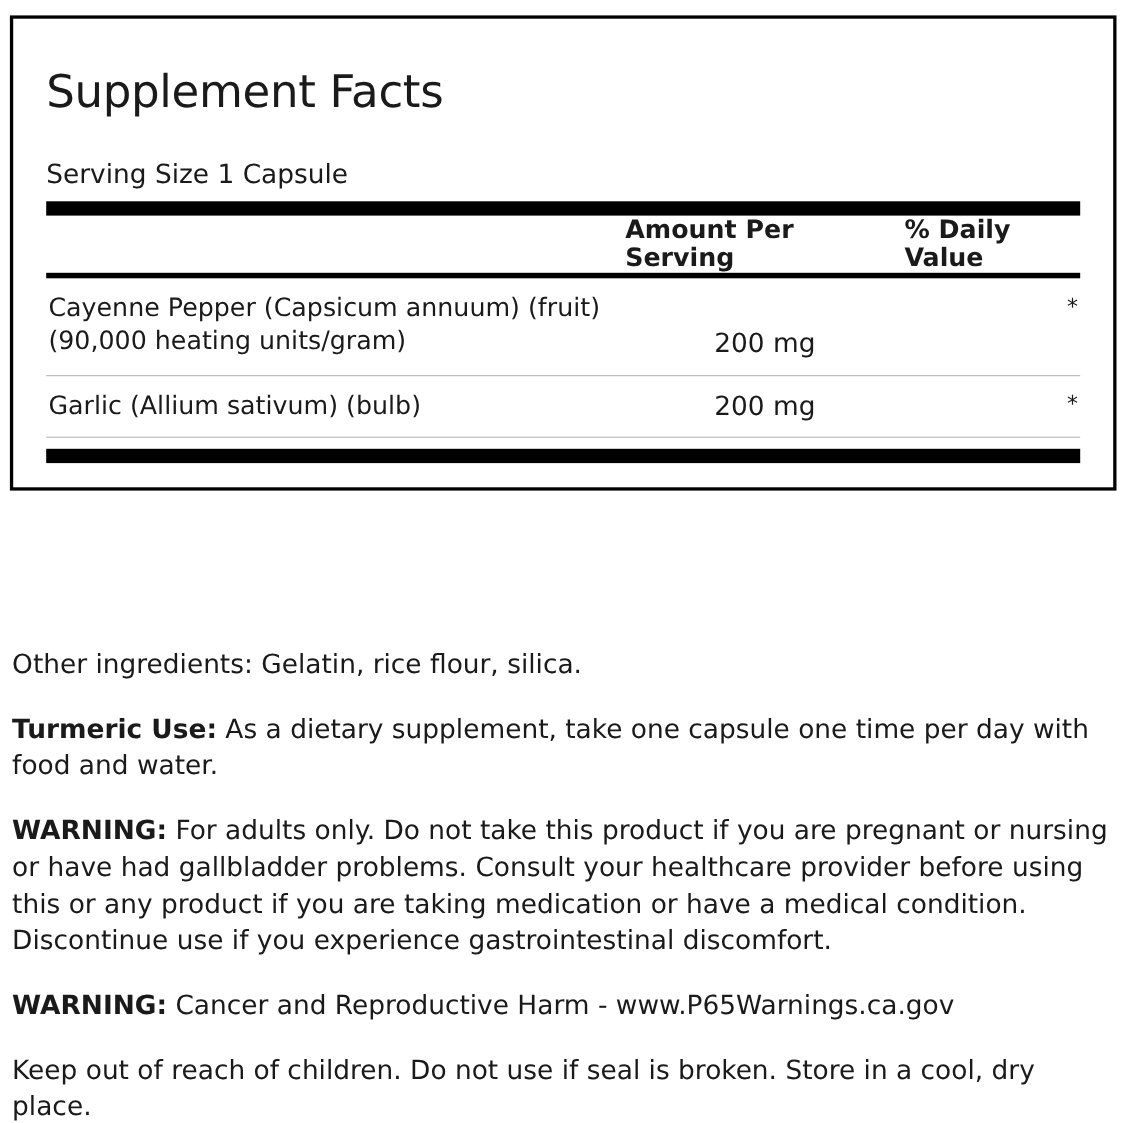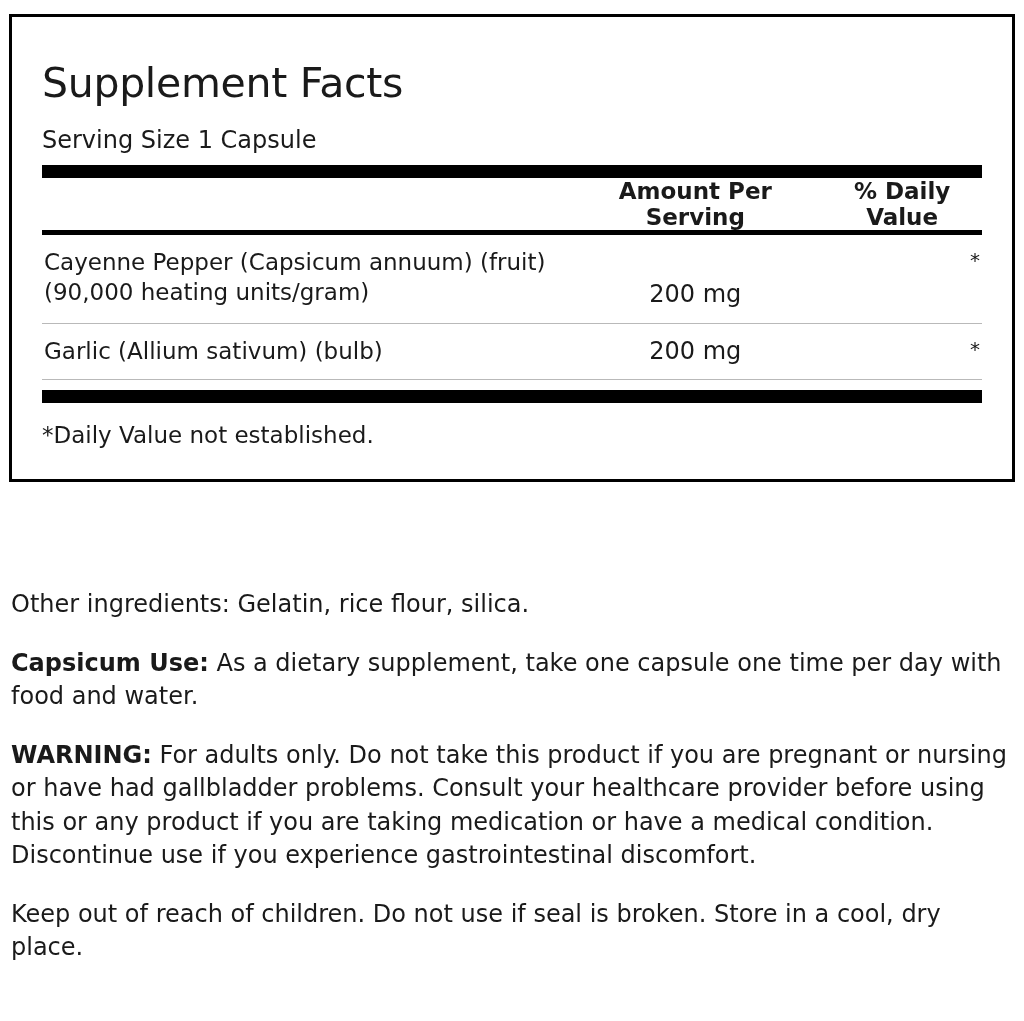--- a/index.html
+++ b/index.html
@@ -38,21 +38,21 @@
     font-size: 41px;
     font-weight: 400;
     letter-spacing: -0.3px;
     line-height: 1.1;
     margin: 18px 0 0 0;
   }
 
   .serving-size {
     font-size: 24px;
     line-height: 1.2;
-    margin-top: 20px;
+    margin-top: 38px;
     margin-bottom: 10px;
   }
 
   .rule-thick {
     height: 13px;
     background: #000000;
     margin: 0;
   }
   .rule-medium {
     height: 5px;
@@ -79,25 +79,25 @@
   .col-name { width: 56%; }
   .col-amount { width: 27%; }
   .col-dv { width: 17%; }
 
   .head-row th {
     font-size: 23px;
     font-weight: 700;
     padding: 8px 0 8px 0;
   }
   .head-amount {
-    text-align: center;
+    text-align: left;
     padding-right: 0 !important;
   }
   .head-dv {
-    text-align: center;
+    text-align: left;
   }
 
   .ing-name {
     font-size: 23px;
     line-height: 1.32;
     padding: 12px 4px 12px 2px !important;
     margin-top: 29px;
   }
   .ing-amount {
     font-size: 24px;
@@ -201,30 +201,30 @@
         <td colspan="3" style="padding:0 !important;">
               <div class="rule-thin"></div>
             </td>
       </tr>
 
     </tbody>
       </table>
 
     <div class="rule-thick" style="margin-top:10px;"></div>
 
-    <div class="footnote">*Daily Value not established.</div>
 
   </div>
 
   <div class="body-copy">
 
     <p class="para">Other ingredients: Gelatin, rice flour, silica.</p>
 
-    <p class="para"><span class="lead">Capsicum Use:</span><span> As a dietary supplement, take one capsule one time per day with food and water.</span></p>
+    <p class="para"><span class="lead">Turmeric Use:</span><span> As a dietary supplement, take one capsule one time per day with food and water.</span></p>
 
     <p class="para"><span class="lead">WARNING:</span><span> For adults only. Do not take this product if you are pregnant or nursing or have had gallbladder problems. Consult your healthcare provider before using this or any product if you are taking medication or have a medical condition. Discontinue use if you experience gastrointestinal discomfort.</span></p>
 
+    <p class="para"><span class="lead">WARNING:</span><span> Cancer and Reproductive Harm - www.P65Warnings.ca.gov</span></p>
 
     <p class="para">Keep out of reach of children. Do not use if seal is broken. Store in a cool, dry place.</p>
 
   </div>
 
 </div>
 
 </body></html>

